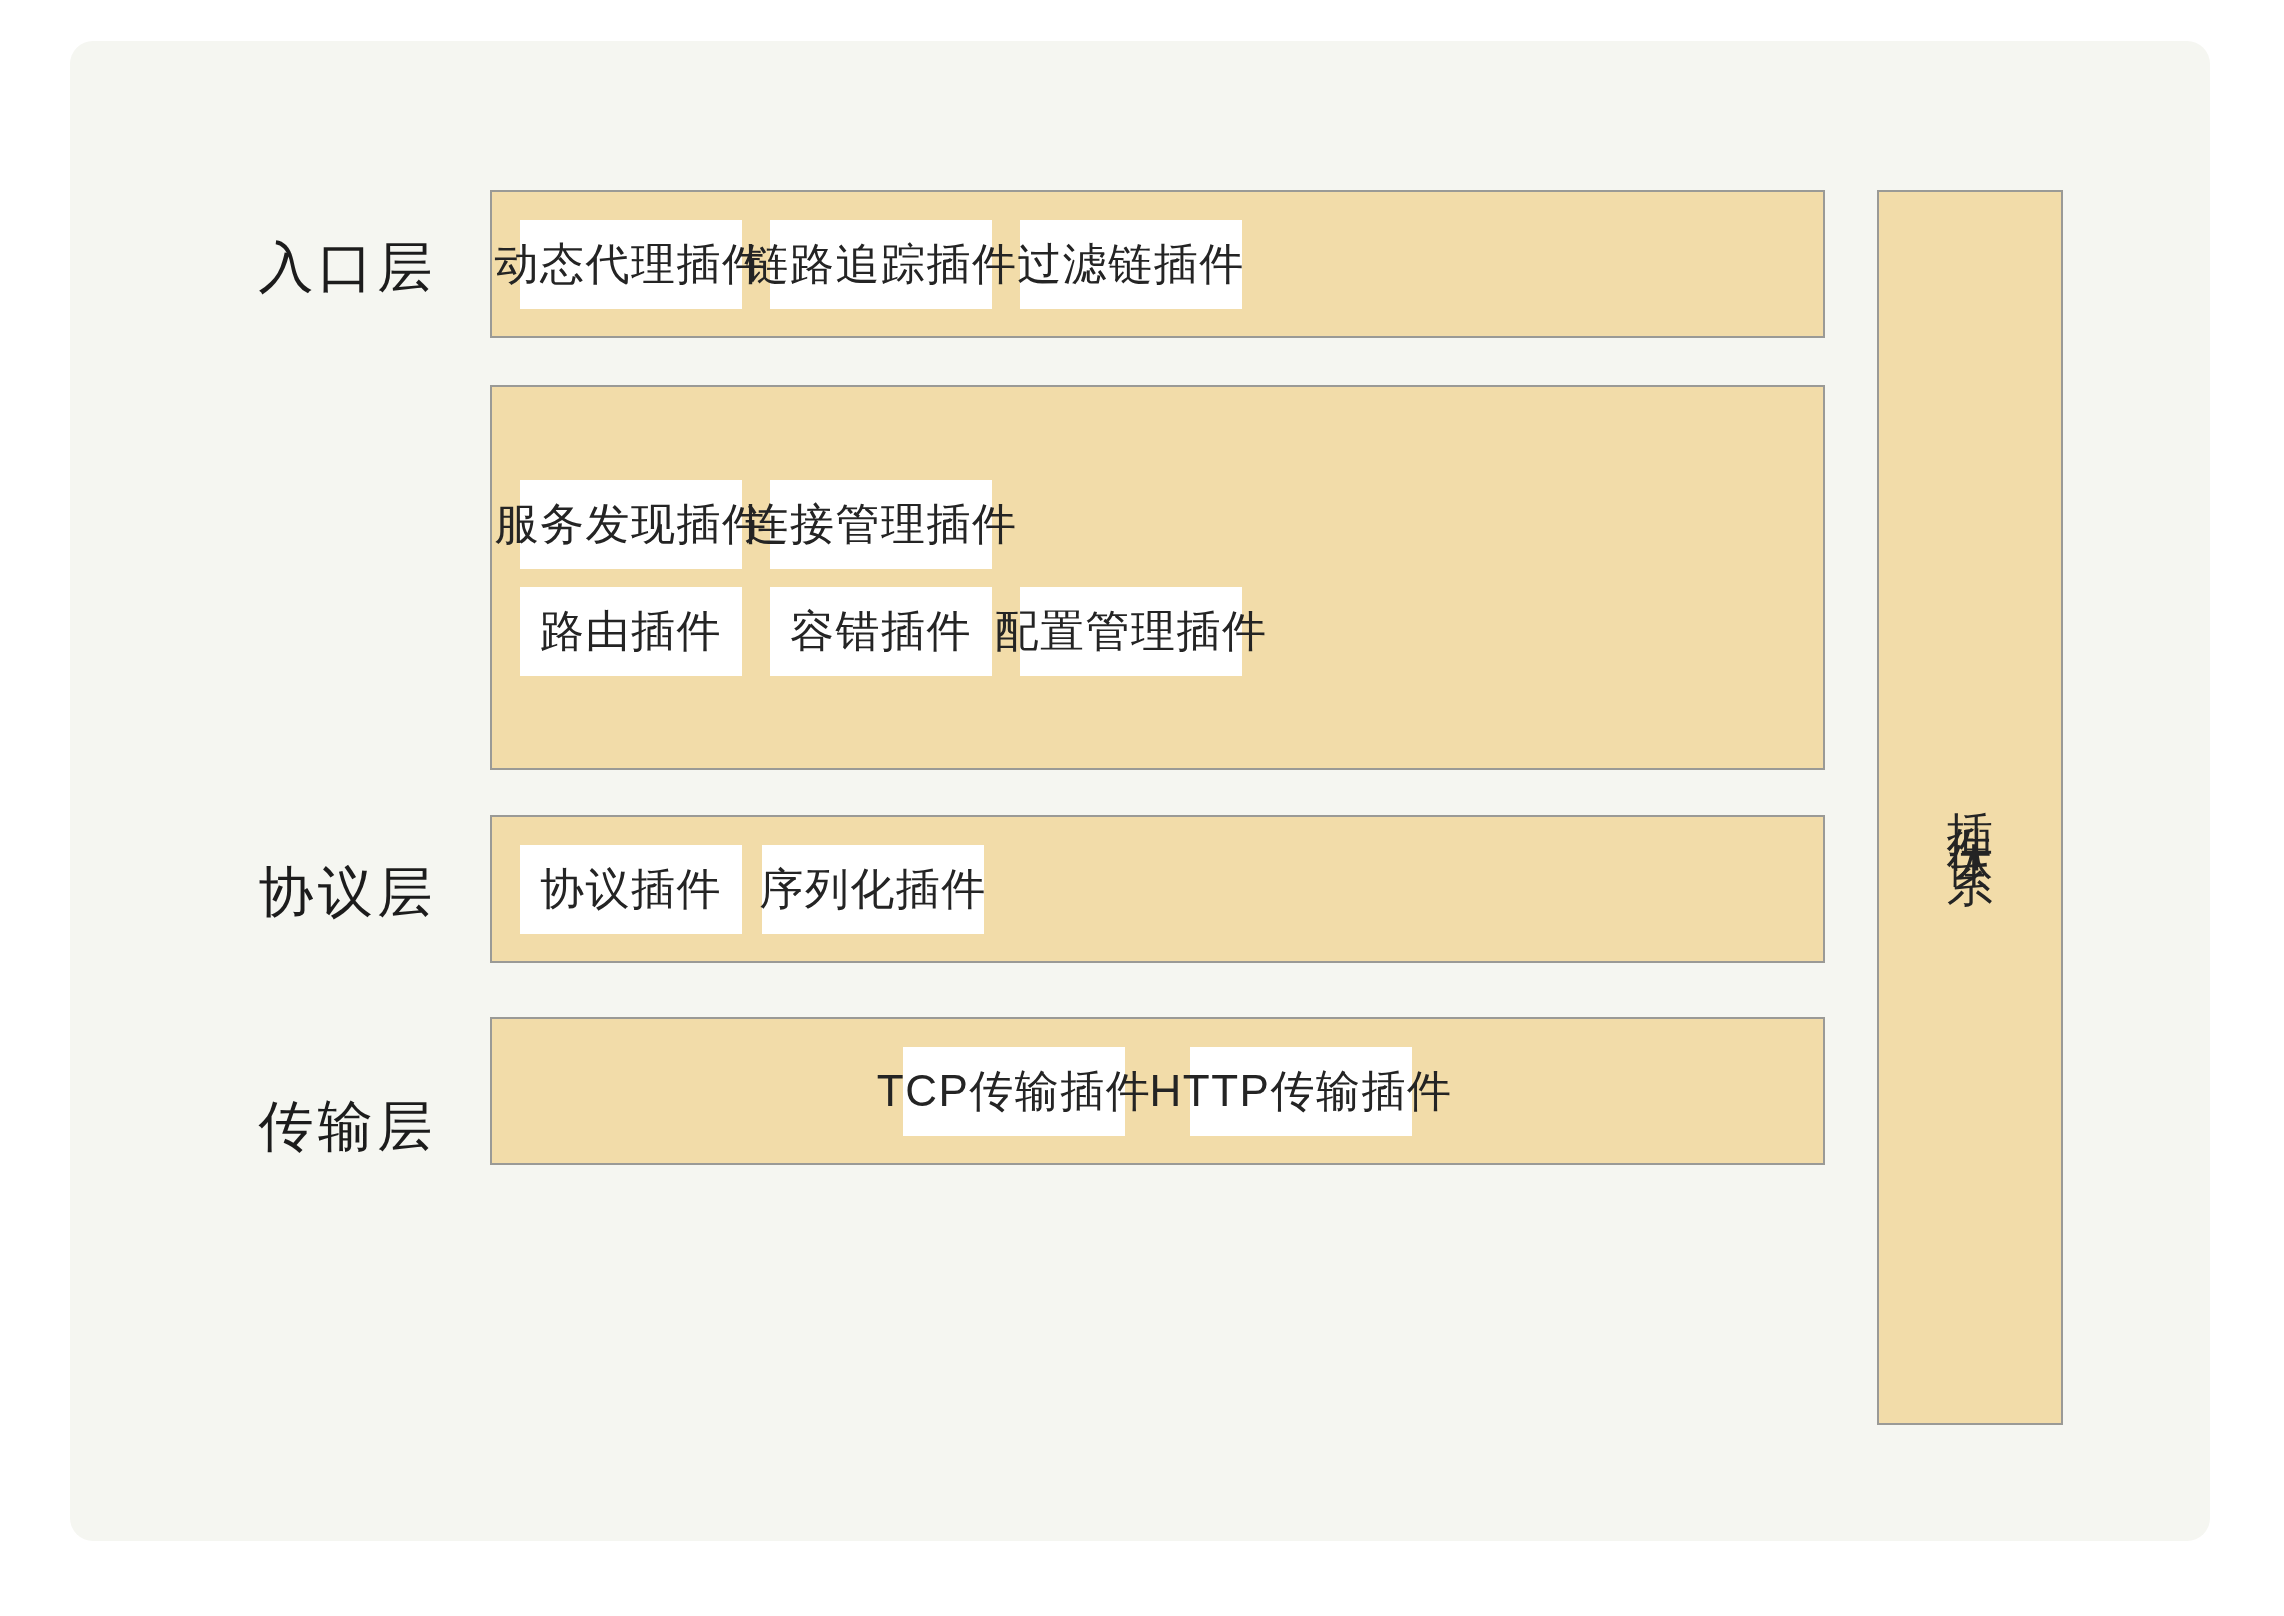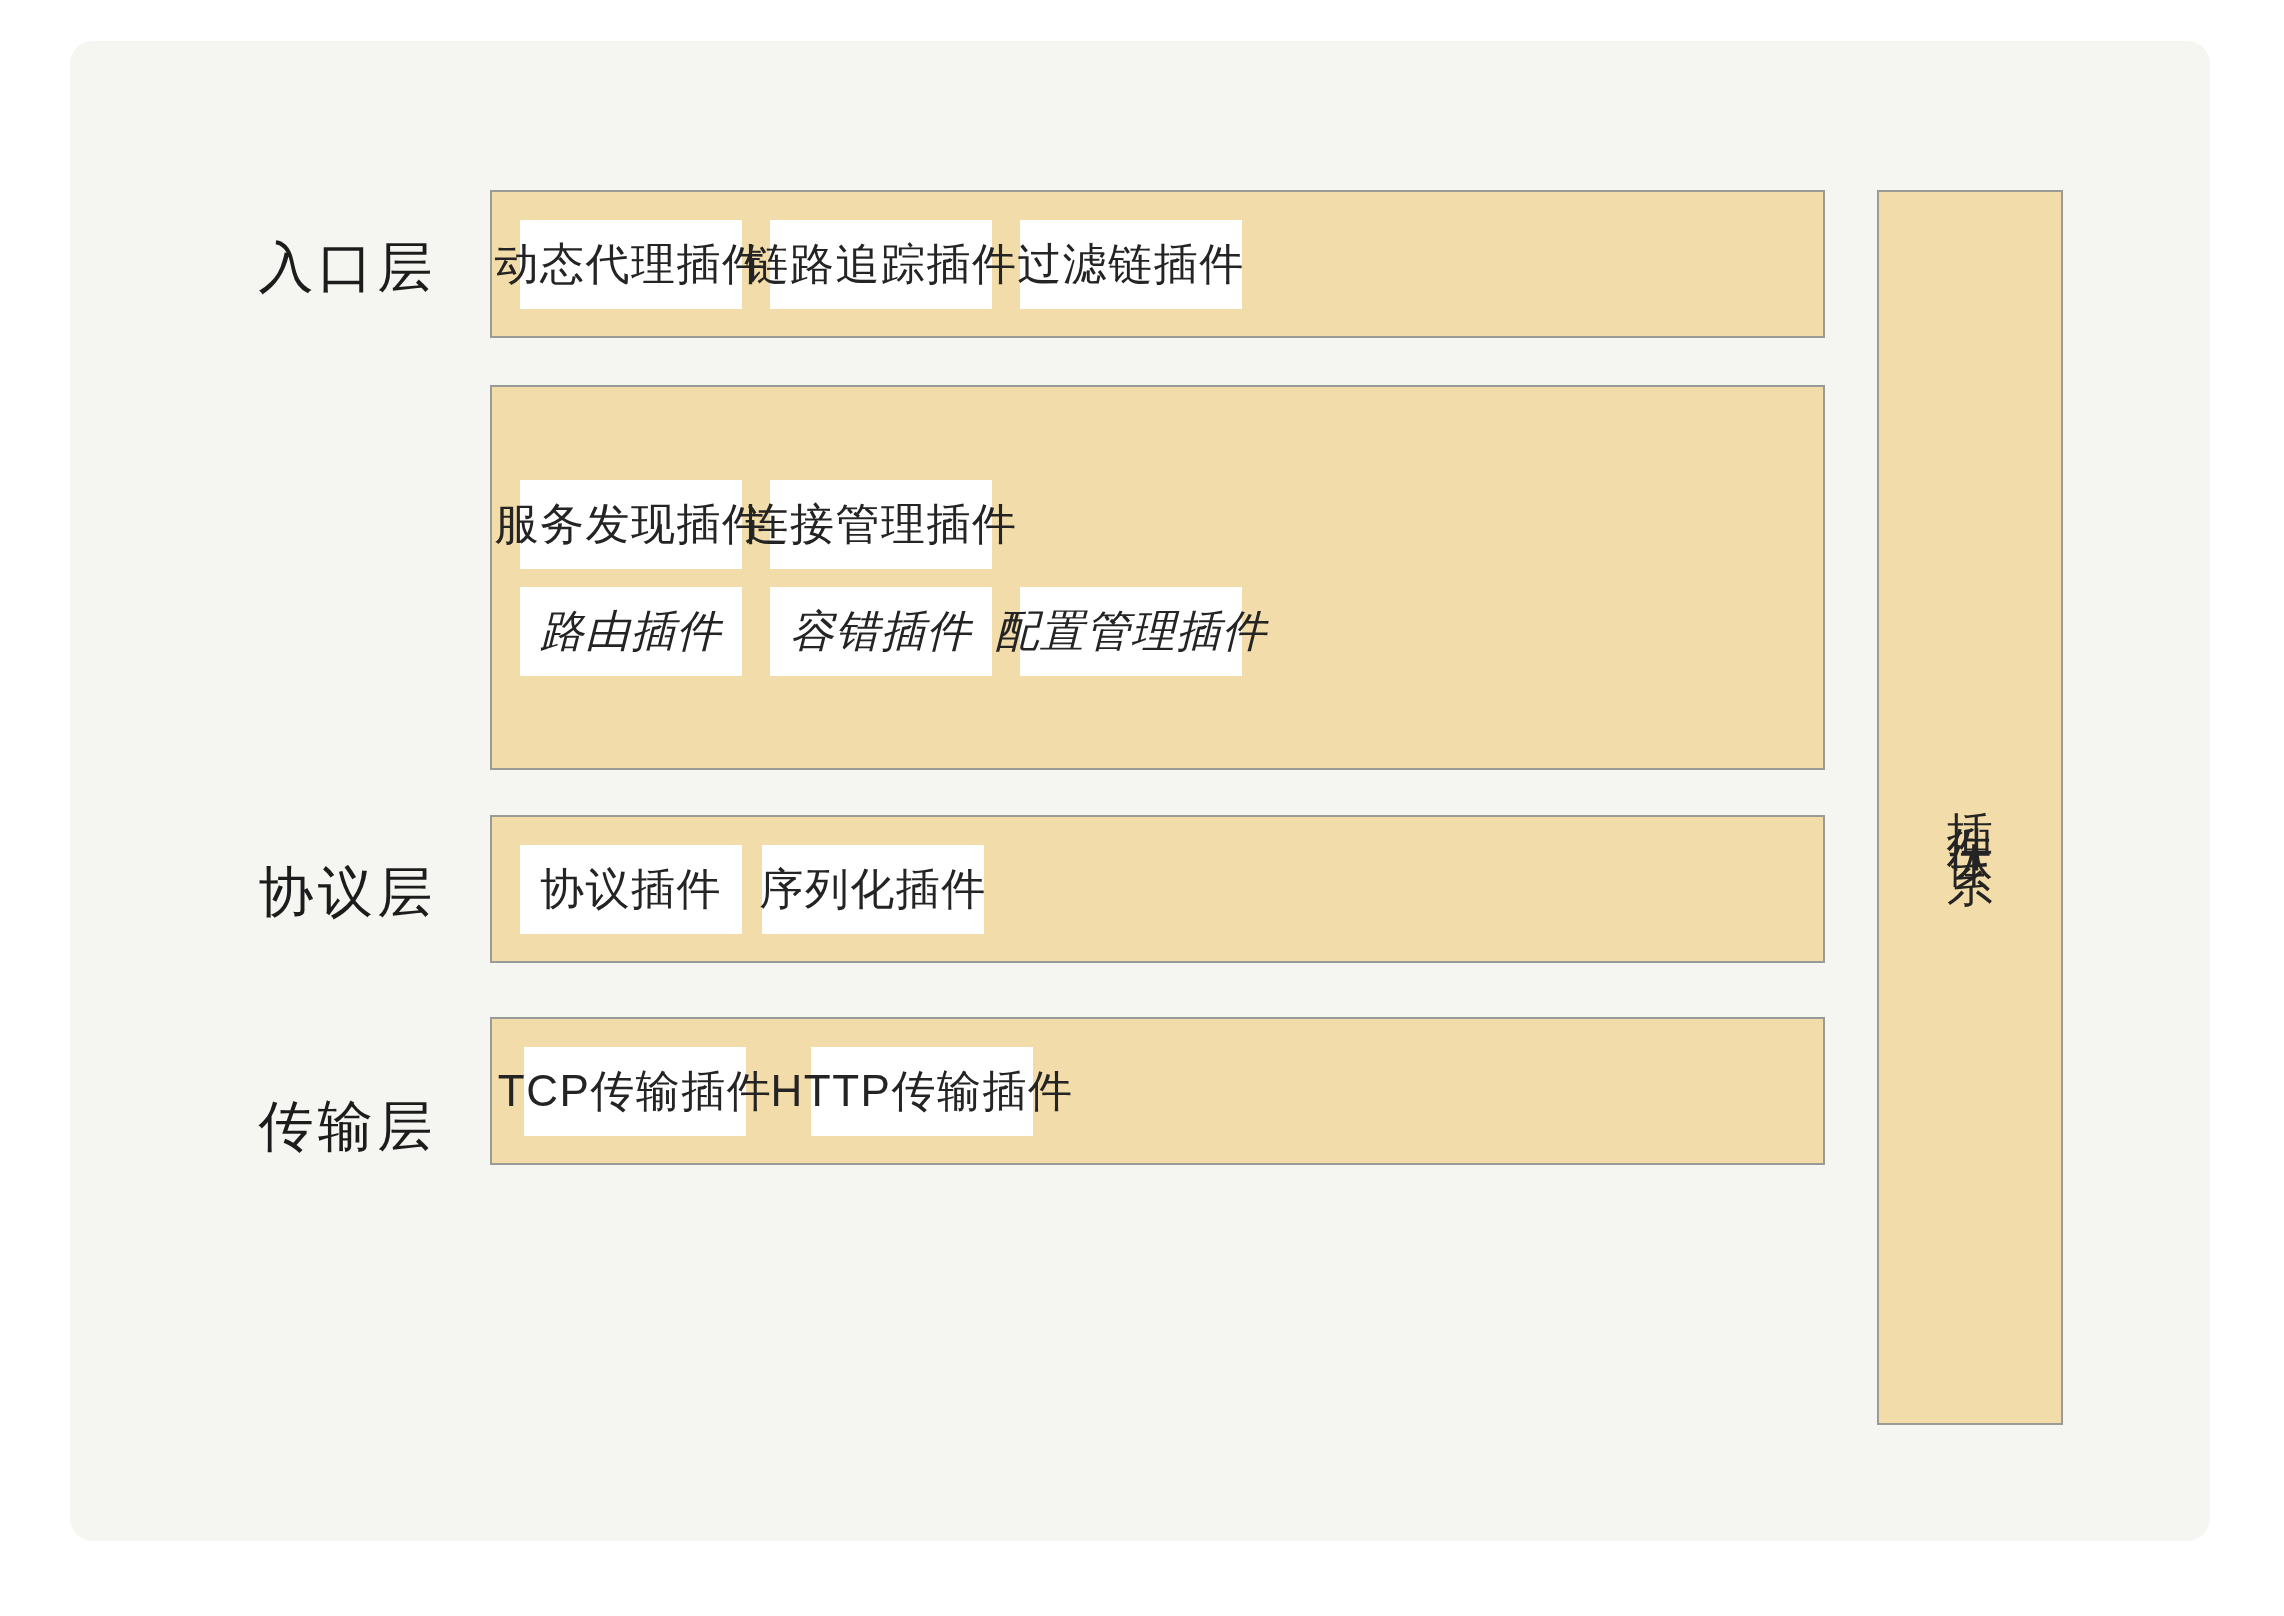--- a/index.html
+++ b/index.html
@@ -68,31 +68,31 @@
   }
 
   
   #panel-entry{ top:149px; height:148px; }
   #panel-entry .plugin-row{ padding-left:28px; gap:28px; }
   #panel-entry .chip{ width:222px; height:89px; }
 
   
   #panel-cluster{ top:344px; height:385px; justify-content:center; }
   #panel-cluster .plugin-row{ padding-left:28px; gap:28px; }
-  #panel-cluster .plugin-row + .plugin-row{ margin-top:18px;font-style:italic; }
+  #panel-cluster .plugin-row + .plugin-row{ margin-top:18px; }
   #panel-cluster .chip{ width:222px; height:89px; }
 
   
   #panel-protocol{ top:774px; height:148px; }
   #panel-protocol .plugin-row{ padding-left:28px; gap:20px; }
   #panel-protocol .chip{ width:222px; height:89px; }
 
   
   #panel-transport{ top:976px; height:148px; }
-  #panel-transport .plugin-row{ gap:65px;padding-left:32px; }
+  #panel-transport .plugin-row{ justify-content:center; gap:65px; }
   #panel-transport .chip{ width:222px; height:89px; }
 
   
   #panel-system{
     position:absolute;
     left:1807px; top:149px;
     width:186px; height:1235px;
     background:#F2DCA9;
     border:2.2px solid #9A9A96;
     box-sizing:border-box;

